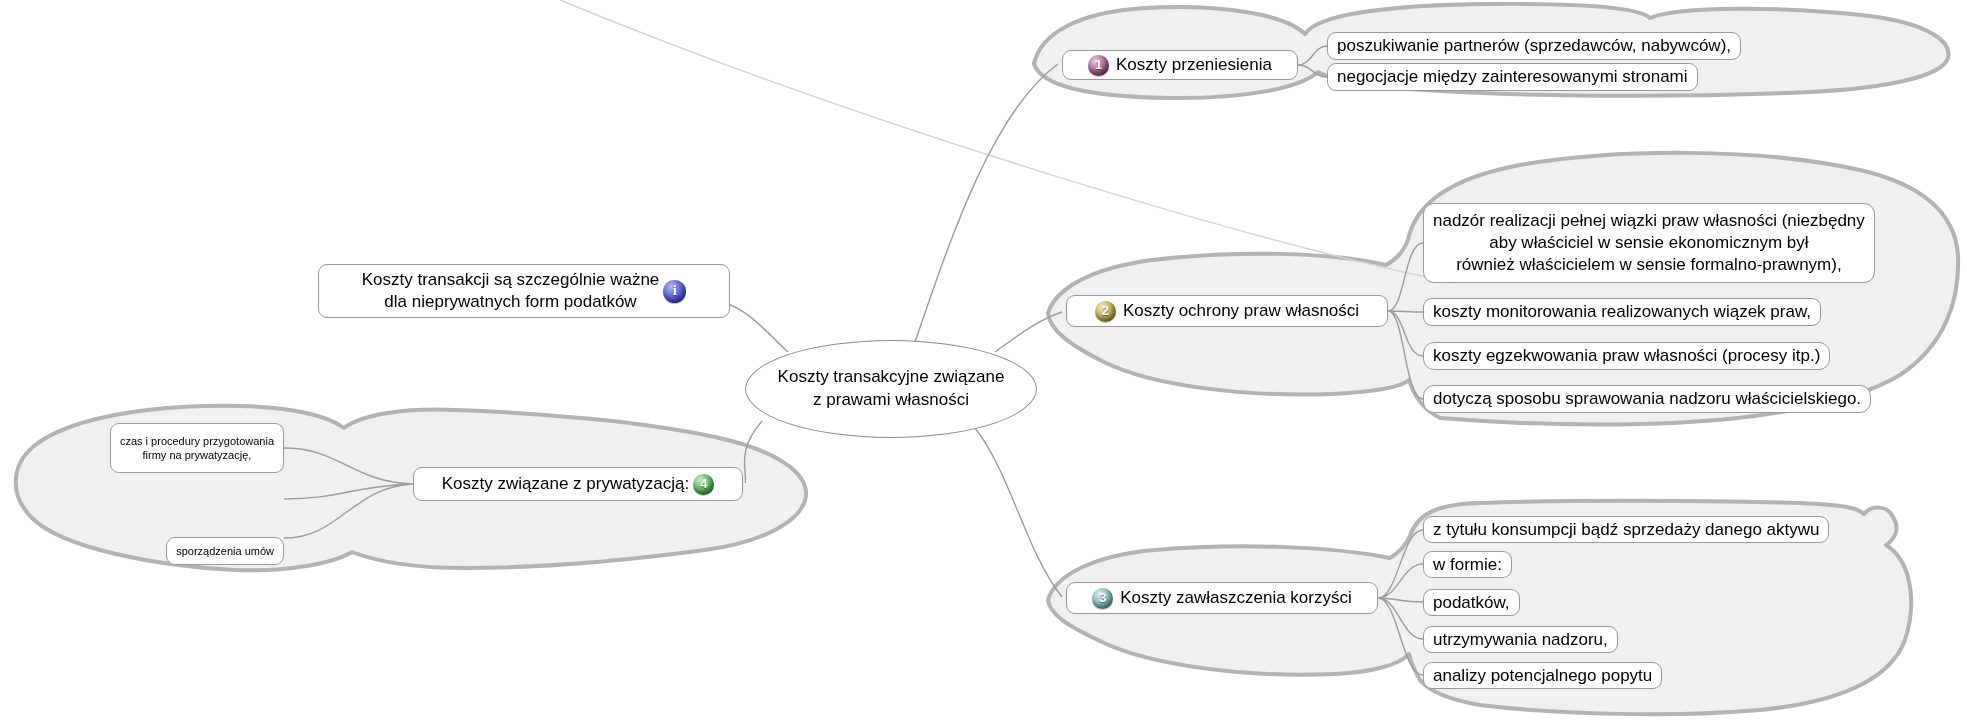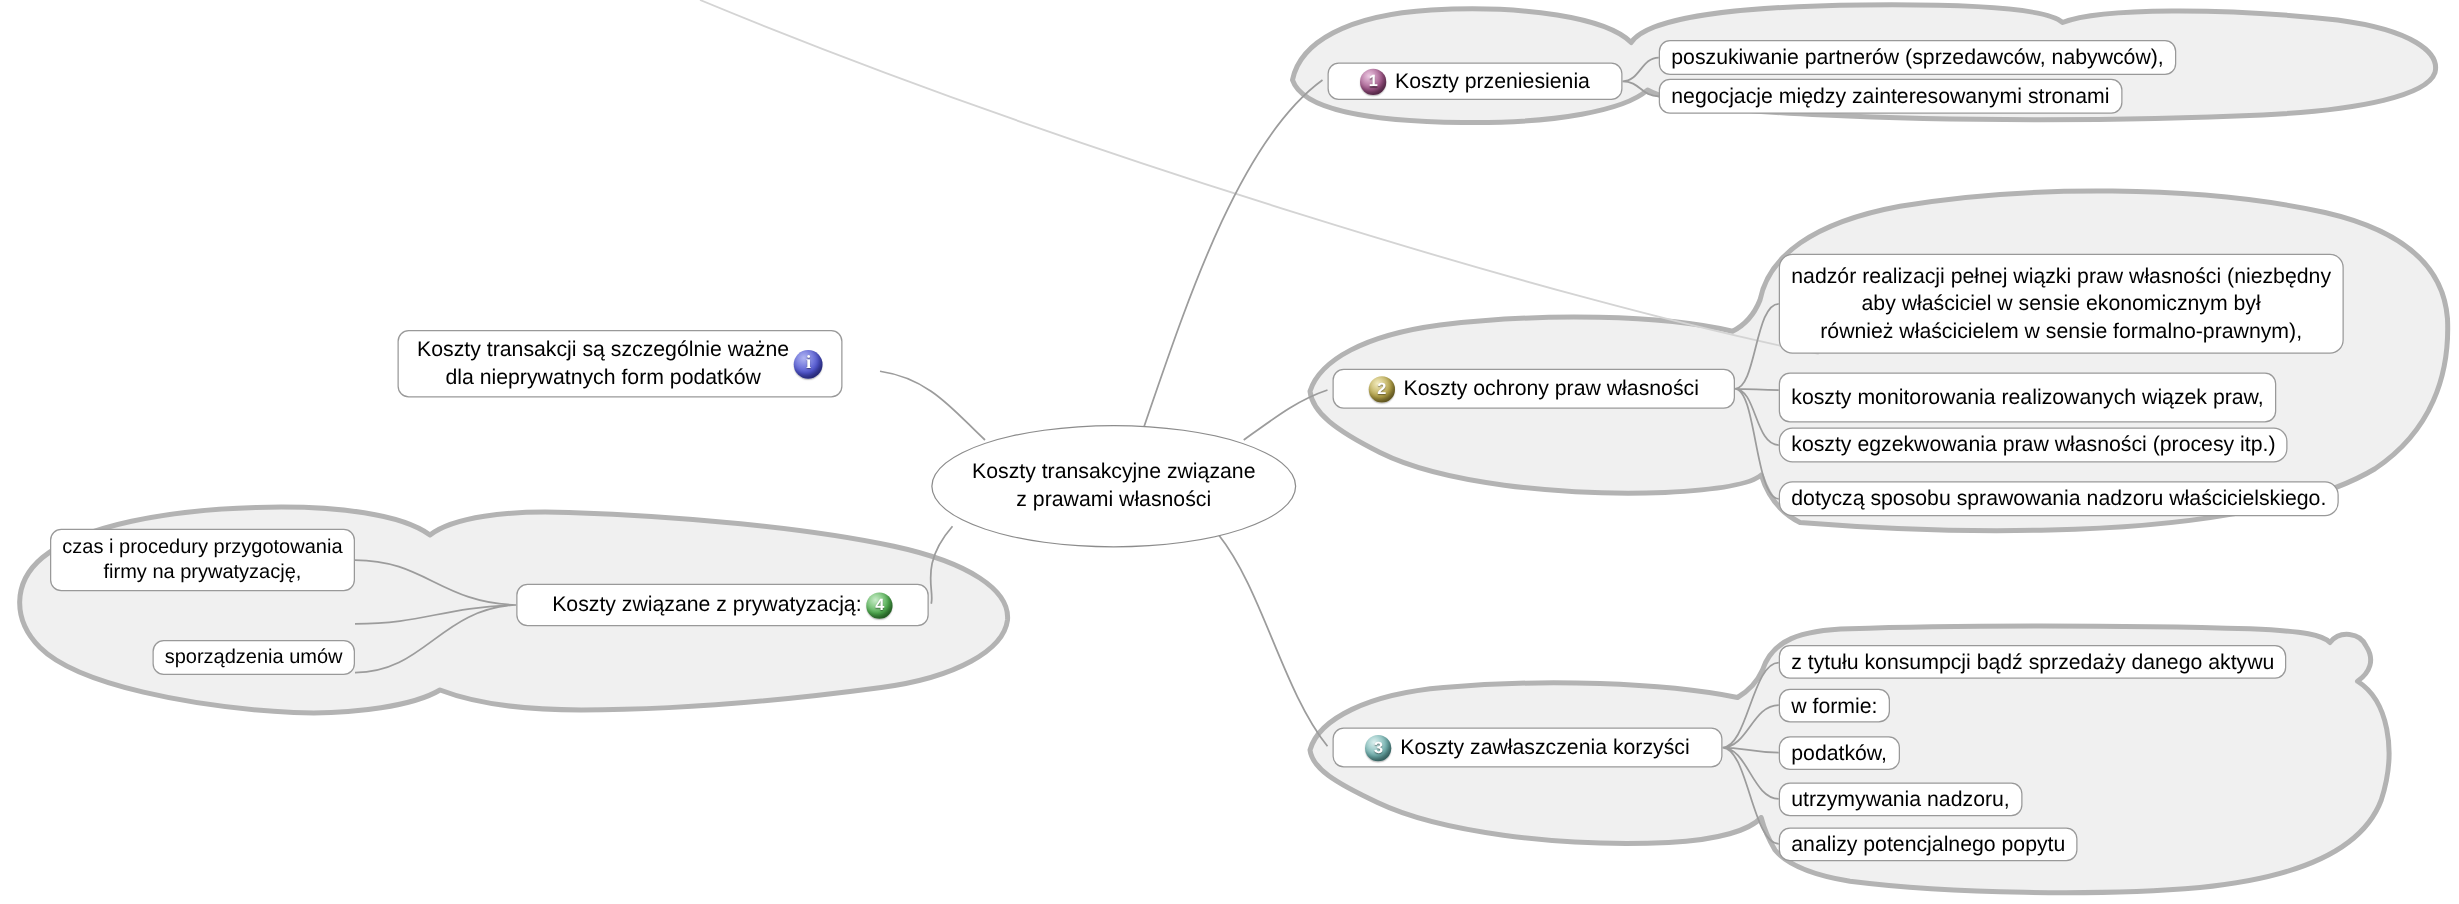--- a/index.html
+++ b/index.html
@@ -8,21 +8,21 @@
     font-family:"Liberation Sans",sans-serif;color:#000;
   }
   #bg{position:absolute;left:0;top:0;z-index:0;}
   .node{
     position:absolute;z-index:2;background:#fff;border:1.4px solid #999;
     border-radius:9px;display:flex;align-items:center;justify-content:center;
     font-size:17px;line-height:1.28;padding:2px 9px;box-sizing:border-box;
     white-space:nowrap;
   }
   .node .lines{display:flex;flex-direction:column;align-items:center;text-align:center;}
-  .small{font-size:16px;}
+  .small{font-size:11px;}
   .root{
     position:absolute;z-index:2;background:#fff;border:1.6px solid #8c8c8c;
     border-radius:50%;display:flex;flex-direction:column;align-items:center;
     justify-content:center;text-align:center;font-size:17px;line-height:1.35;
   }
   .badge{
     display:inline-flex;align-items:center;justify-content:center;flex:0 0 auto;
     width:21px;height:21px;border-radius:50%;color:#fff;font-weight:bold;
     font-size:13px;text-shadow:0 1px 1px rgba(0,0,0,.45);
     box-shadow:inset -2px -3px 4px rgba(0,0,0,.35), 0 1px 1px rgba(0,0,0,.25);
@@ -74,21 +74,21 @@
     <path fill="none" stroke="#9c9c9c" stroke-width="1.4" d="M284,448 C340,448 352,482 413,484
              M284,499 C340,499 352,486 413,484
              M284,538 C340,538 352,487 413,484"></path>
   </svg>
 
   <div class="root" style="left:745px;top:340px;width:290px;height:96px;">
     <div>Koszty transakcyjne związane</div>
     <div>z prawami własności</div>
   </div>
 
-  <div class="node" style="left:318px;top:264px;width:356px;height:54px;">
+  <div class="node" style="left:318px;top:264px;width:412px;height:54px;">
     <span class="lines">
       <span>Koszty transakcji są szczególnie ważne</span>
       <span>dla nieprywatnych form podatków</span>
     </span>
     <span class="badge binfo ml">i</span>
   </div>
 
   <div class="node" style="left:1062px;top:50px;width:236px;height:30px;">
     <span class="badge b1 mr">1</span>
     <span>Koszty przeniesienia</span>
@@ -104,21 +104,21 @@
     <span class="badge b2 mr">2</span>
     <span>Koszty ochrony praw własności</span>
   </div>
   <div class="node" style="left:1423px;top:203px;height:80px;border-radius:11px;">
     <span class="lines">
       <span>nadzór realizacji pełnej wiązki praw własności (niezbędny</span>
       <span>aby właściciel w sensie ekonomicznym był</span>
       <span>również właścicielem w sensie formalno-prawnym),</span>
     </span>
   </div>
-  <div class="node" style="left:1423px;top:298px;height:40px;">
+  <div class="node" style="left:1423px;top:298px;height:28px;">
     <span>koszty monitorowania realizowanych wiązek praw,</span>
   </div>
   <div class="node" style="left:1423px;top:342px;height:28px;border-radius:11px;">
     <span>koszty egzekwowania praw własności (procesy itp.)</span>
   </div>
   <div class="node" style="left:1423px;top:385px;height:28px;border-radius:11px;">
     <span>dotyczą sposobu sprawowania nadzoru właścicielskiego.</span>
   </div>
 
   <div class="node" style="left:1066px;top:582px;width:312px;height:32px;">
@@ -144,17 +144,17 @@
   <div class="node" style="left:413px;top:467px;width:330px;height:34px;">
     <span>Koszty związane z prywatyzacją:</span>
     <span class="badge b4 ml">4</span>
   </div>
   <div class="node small" style="right:1683px;top:423px;height:50px;">
     <span class="lines">
       <span>czas i procedury przygotowania</span>
       <span>firmy na prywatyzację,</span>
     </span>
   </div>
-  <div class="node small" style="right:1683px;top:512px;height:28px;">
+  <div class="node small" style="right:1683px;top:537px;height:28px;">
     <span>sporządzenia umów</span>
   </div>
 
 </div>
 
 </body></html>

